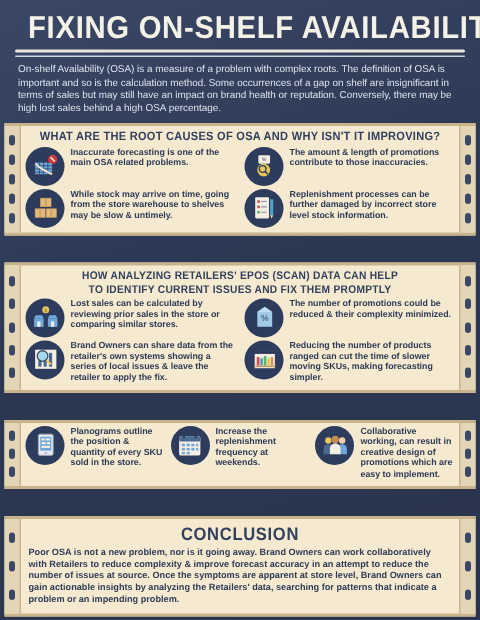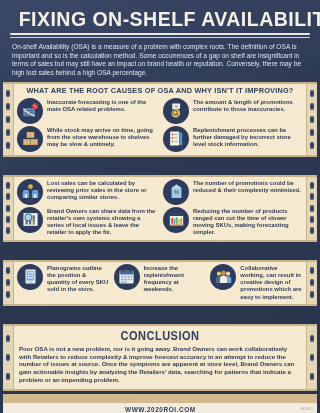--- a/index.html
+++ b/index.html
@@ -200,20 +200,24 @@
         <div class="hole"></div>
       </div>
       <div class="strip right">
         <div class="hole"></div>
         <div class="hole"></div>
         <div class="hole"></div>
         <div class="hole"></div>
         <div class="hole"></div>
       </div>
 
+      <div class="ribbon">
+        <span class="ribbon-text small">HOW ANALYZING RETAILERS' EPOS (SCAN) DATA CAN HELP</span>
+        <span class="ribbon-text small">TO IDENTIFY CURRENT ISSUES AND FIX THEM PROMPTLY</span>
+      </div>
 
       <div class="grid2">
         <div class="item">
           <span class="ic">
             <svg width="17" height="17" viewBox="0 0 24 24">
               <circle cx="12" cy="5" r="3.3" fill="#e8c65a"></circle>
               <text x="12" y="7" font-size="4.5" fill="#8a6f22" text-anchor="middle" font-family="Liberation Sans, sans-serif">$</text>
               <g fill="#6fa8dc">
                 <rect x="1" y="13" width="9" height="8"></rect>
                   <polygon points="1,13 10,13 8.5,10 2.5,10"></polygon>

